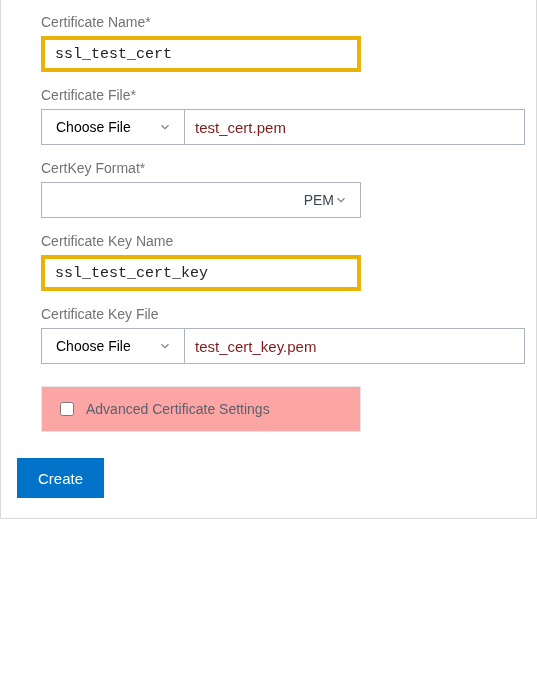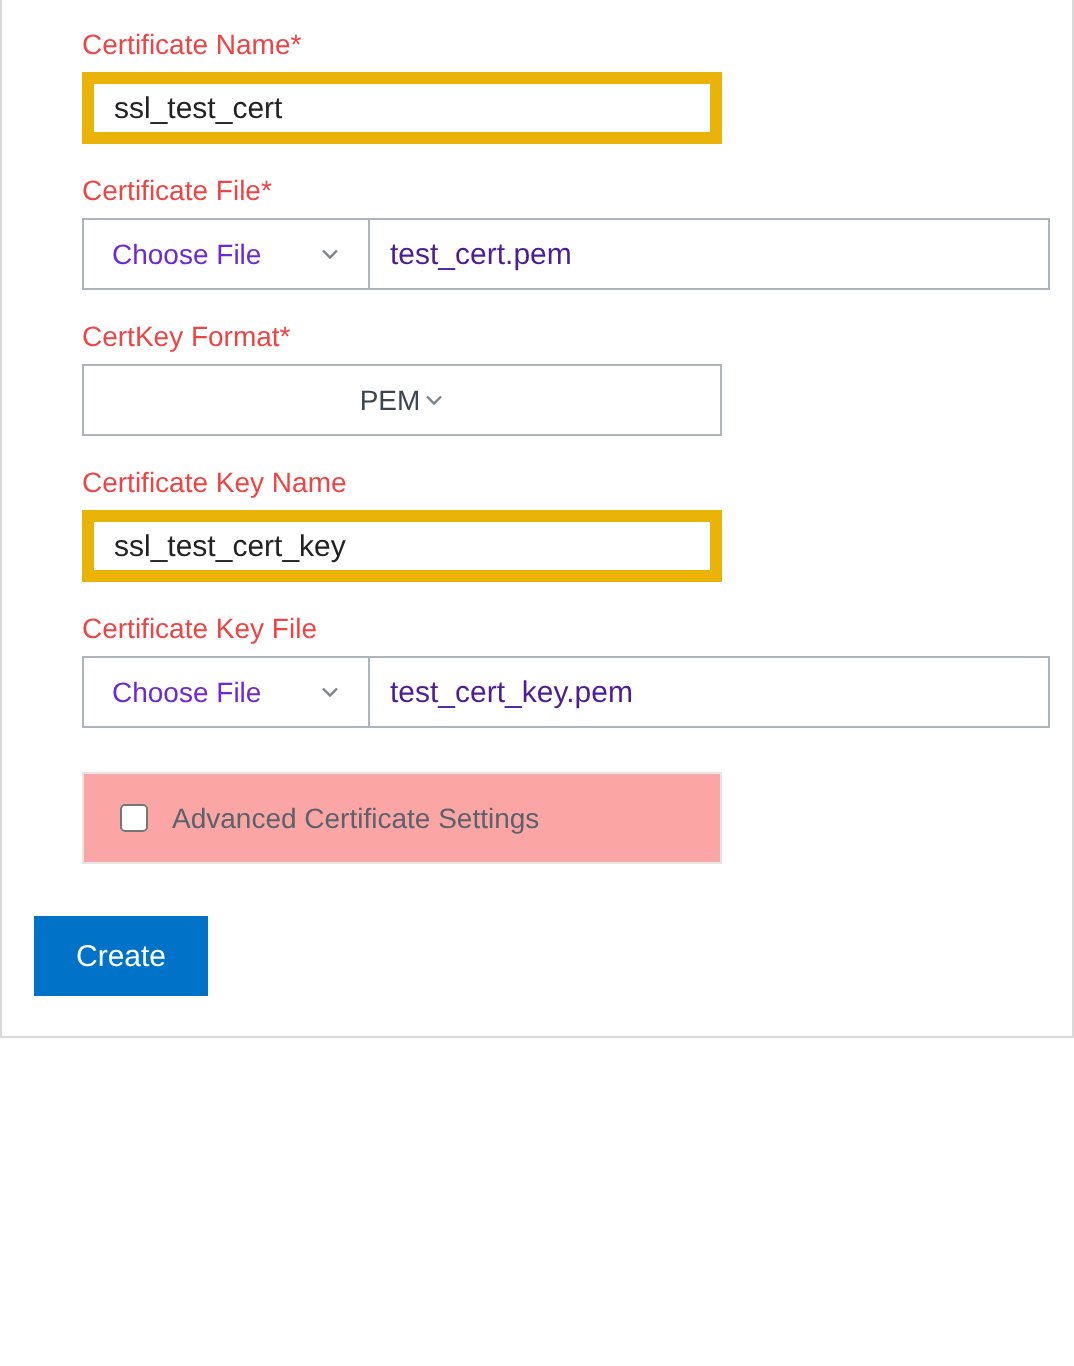--- a/index.html
+++ b/index.html
@@ -17,74 +17,74 @@
     border-top: none;
     padding: 14px 16px 20px 16px;
   }
   .form-fields {
     padding: 0 24px 0 24px;
   }
   .field {
     margin-bottom: 15px;
   }
   .field-label {
-    color: #ef4444;
+    color: #737373;
     font-size: 14px;
     margin-bottom: 6px;
     display: block;
   }
   .text-input {
     width: 320px;
     height: 36px;
-    border: 6px solid #eab308;
+    border: 4px solid #eab308;
     padding: 0 10px;
     font-size: 15px;
     color: #222;
-    font-family: Liberation Sans, sans-serif;
+    font-family: Liberation Mono, monospace;
     outline: none;
   }
   .file-row {
     display: flex;
     width: 484px;
   }
   .choose-file-btn {
     width: 144px;
     height: 36px;
     border: 1px solid #aeb4bd;
     background: #fff;
     display: flex;
     align-items: center;
     justify-content: space-between;
     padding: 0 12px 0 14px;
     cursor: pointer;
-    color: #6d28d9;
+    color: #000000;
     font-size: 14px;
   }
   .chev {
     display: inline-block;
   }
   .chev svg { display: block; }
   .file-display {
     flex: 1;
     height: 36px;
     border: 1px solid #aeb4bd;
     border-left: none;
     padding: 0 10px;
     font-size: 15px;
-    color: #4c1d95;
+    color: #7f1d1d;
     font-family: inherit;
     outline: none;
   }
   .select {
     width: 320px;
     height: 36px;
     border: 1px solid #aeb4bd;
     display: flex;
     align-items: center;
-    justify-content: center;
+    justify-content: flex-end;
     padding: 0 12px 0 14px;
     cursor: pointer;
     color: #3d4550;
     font-size: 14px;
     background: #fff;
   }
   .adv-box {
     width: 320px;
     border: 1px solid #e6e6e6;
     background: #fca5a5;

